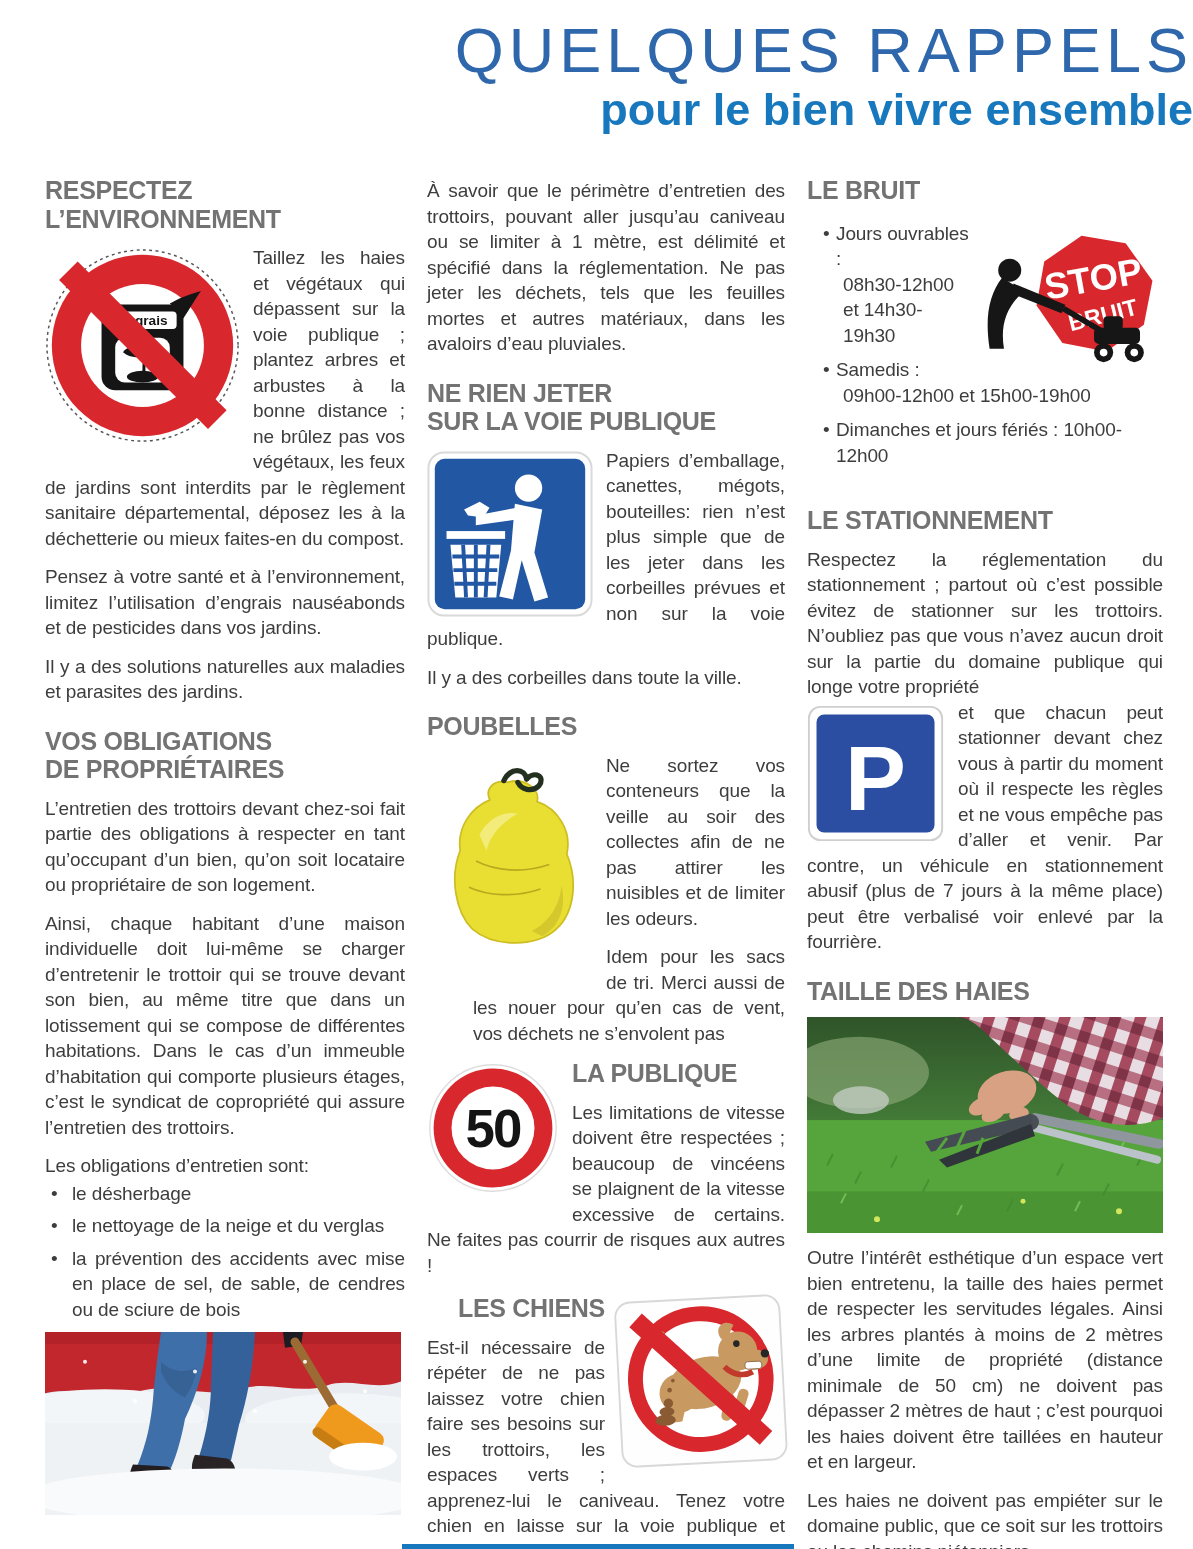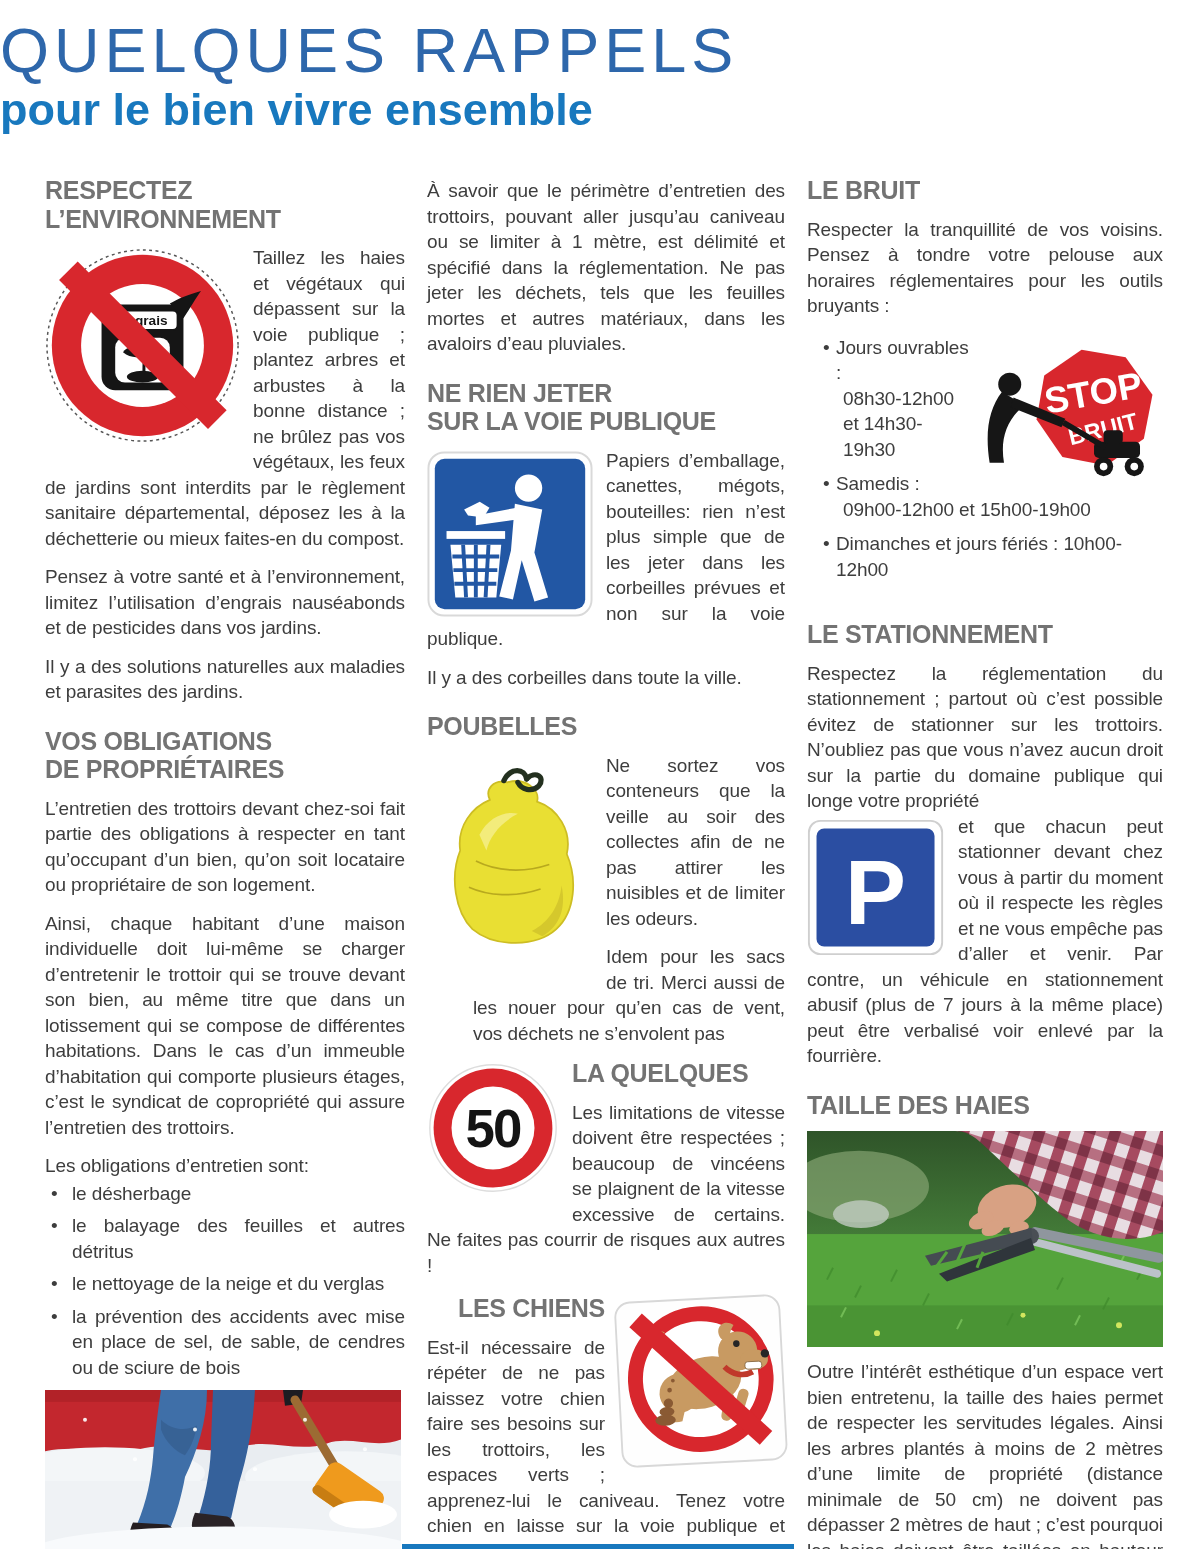--- a/index.html
+++ b/index.html
@@ -3,21 +3,21 @@
 <meta charset="utf-8">
 <style>
   * { margin:0; padding:0; box-sizing:border-box; }
   body { background:#ffffff; }
   .page {
     position:relative; width:1193px; height:1549px; margin:0 auto;
     background:#ffffff; overflow:hidden;
     font-family:"Liberation Sans", sans-serif; color:#3d3d3d;
   }
   
-  .header { text-align:left; padding-top:16px; }
+  .header { text-align:right; padding-top:16px; }
   .title-thin {
     font-size:63px; font-weight:200; letter-spacing:5px;
     color:#2e67ab; line-height:1.08;
   }
   .title-bold {
     font-size:45px; font-weight:bold; color:#1878be; 
   }
   
   .cols { display:flex; gap:22px; padding:0 30px 0 45px; margin-top:36px; align-items:flex-start; }
   .col1 { flex:0 0 360px; width:360px; }
@@ -110,21 +110,20 @@
 
       <h2 class="sec">
         <span>VOS OBLIGATIONS</span>
         <span>DE PROPRIÉTAIRES</span>
       </h2>
       <p class="body">L’entretien des trottoirs devant chez-soi fait partie des obligations à respecter en tant qu’occupant d’un bien, qu’on soit locataire ou propriétaire de son logement.</p>
       <p class="body">Ainsi, chaque habitant d’une maison individuelle doit lui-même se charger d’entretenir le trottoir qui se trouve devant son bien, au même titre que dans un lotissement qui se compose de différentes habitations. Dans le cas d’un immeuble d’habitation qui comporte plusieurs étages, c’est le syndicat de copropriété qui assure l’entretien des trottoirs.</p>
       <p class="body nogap">Les obligations d’entretien sont:</p>
       <ul class="dots">
         <li>le désherbage</li>
-        <li>le balayage des feuilles et autres détritus</li>
         <li>le nettoyage de la neige et du verglas</li>
         <li>la prévention des accidents avec mise en place de sel, de sable, de cendres ou de sciure de bois</li>
       </ul>
 
       <div class="photo">
         <svg viewBox="0 0 356 185" width="356" height="183" preserveAspectRatio="none">
           <rect width="356" height="185" fill="#e9edf1"></rect>
           <path d="M0,0 H356 V50 C330,60 306,46 282,54 C252,64 224,48 194,58 C162,68 128,50 94,60 C64,68 38,54 0,62 Z" fill="#c3272e"></path>
           <rect x="0" y="0" width="356" height="12" fill="#b22228"></rect>
           <ellipse cx="60" cy="84" rx="100" ry="26" fill="#f3f6f8"></ellipse>
@@ -214,21 +213,21 @@
 
       <div class="flow">
         <div class="fl" style="width:132px;">
           <svg viewBox="0 0 140 140" width="132" height="132">
             <circle cx="70" cy="70" r="67" fill="#ffffff" stroke="#dddddd" stroke-width="1.5"></circle>
             <circle cx="70" cy="70" r="63" fill="#d8272d"></circle>
             <circle cx="70" cy="70" r="44" fill="#ffffff"></circle>
             <text x="70" y="90" font-size="56" font-weight="bold" fill="#141414" text-anchor="middle" letter-spacing="-2">50</text>
           </svg>
         </div>
-        <h2 class="sec" style="margin-top:0;">LA QUELQUES</h2>
+        <h2 class="sec" style="margin-top:0;">LA PUBLIQUE</h2>
         <p class="body">Les limitations de vitesse doivent être respectées ; beaucoup de vincéens se plaignent de la vitesse excessive de certains. Ne faites pas courrir de risques aux autres !</p>
       </div>
 
       <div class="flow">
         <div class="fr tilt" style="width:168px;">
           <svg viewBox="0 0 180 180" width="168" height="168">
             <rect x="2" y="2" width="176" height="176" rx="16" fill="#fefefe" stroke="#d8d8d8" stroke-width="2"></rect>
             <circle cx="90" cy="88" r="70" fill="#ffffff" stroke="#d8272d" stroke-width="16"></circle>
             <g fill="#c89a62">
               <path d="M40,52 C32,40 42,30 54,36 C48,44 50,54 58,60 Z"></path>
@@ -255,21 +254,20 @@
             <rect x="-4" y="78" width="188" height="20" fill="#d8272d" transform="rotate(45 90 88)"></rect>
           </svg>
         </div>
         <h2 class="sec" style="margin-top:16px;text-align:right;">LES CHIENS</h2>
         <p class="body">Est-il nécessaire de répéter de ne pas laissez votre chien faire ses besoins sur les trottoirs, les espaces verts ; apprenez-lui le caniveau. Tenez votre chien en laisse sur la voie publique et n’oubliez pas de lui mettre une muselière s’il s’agit de chiens de 1re et 2e catégorie. Les aboiements fréquents sont une vraie nuisance pour les voisins.</p>
       </div>
     </div>
 
     <div class="col3">
       <h2 class="sec first">LE BRUIT</h2>
-      <p class="body">Respecter la tranquillité de vos voisins. Pensez à tondre votre pelouse aux horaires réglementaires pour les outils bruyants :</p>
 
       <div class="flow">
         <div class="fr" style="width:182px;">
           <svg viewBox="0 0 190 152" width="182" height="146">
             <polygon points="170,105 131,133 85,124 58,85 66,39 105,12 151,20 179,59" fill="#d8272d"></polygon>
             <text x="118" y="70" font-size="38" font-weight="bold" fill="#ffffff" text-anchor="middle" transform="rotate(-10 118 62)">STOP</text>
             <text x="128" y="103" font-size="24" font-weight="bold" fill="#ffffff" text-anchor="middle" transform="rotate(-14 128 98)">BRUIT</text>
             <g fill="#161616">
               <circle cx="30" cy="48" r="12"></circle>
               <path d="M22,56 C8,74 4,98 9,130 L24,130 C20,106 26,86 45,70 Z"></path>

